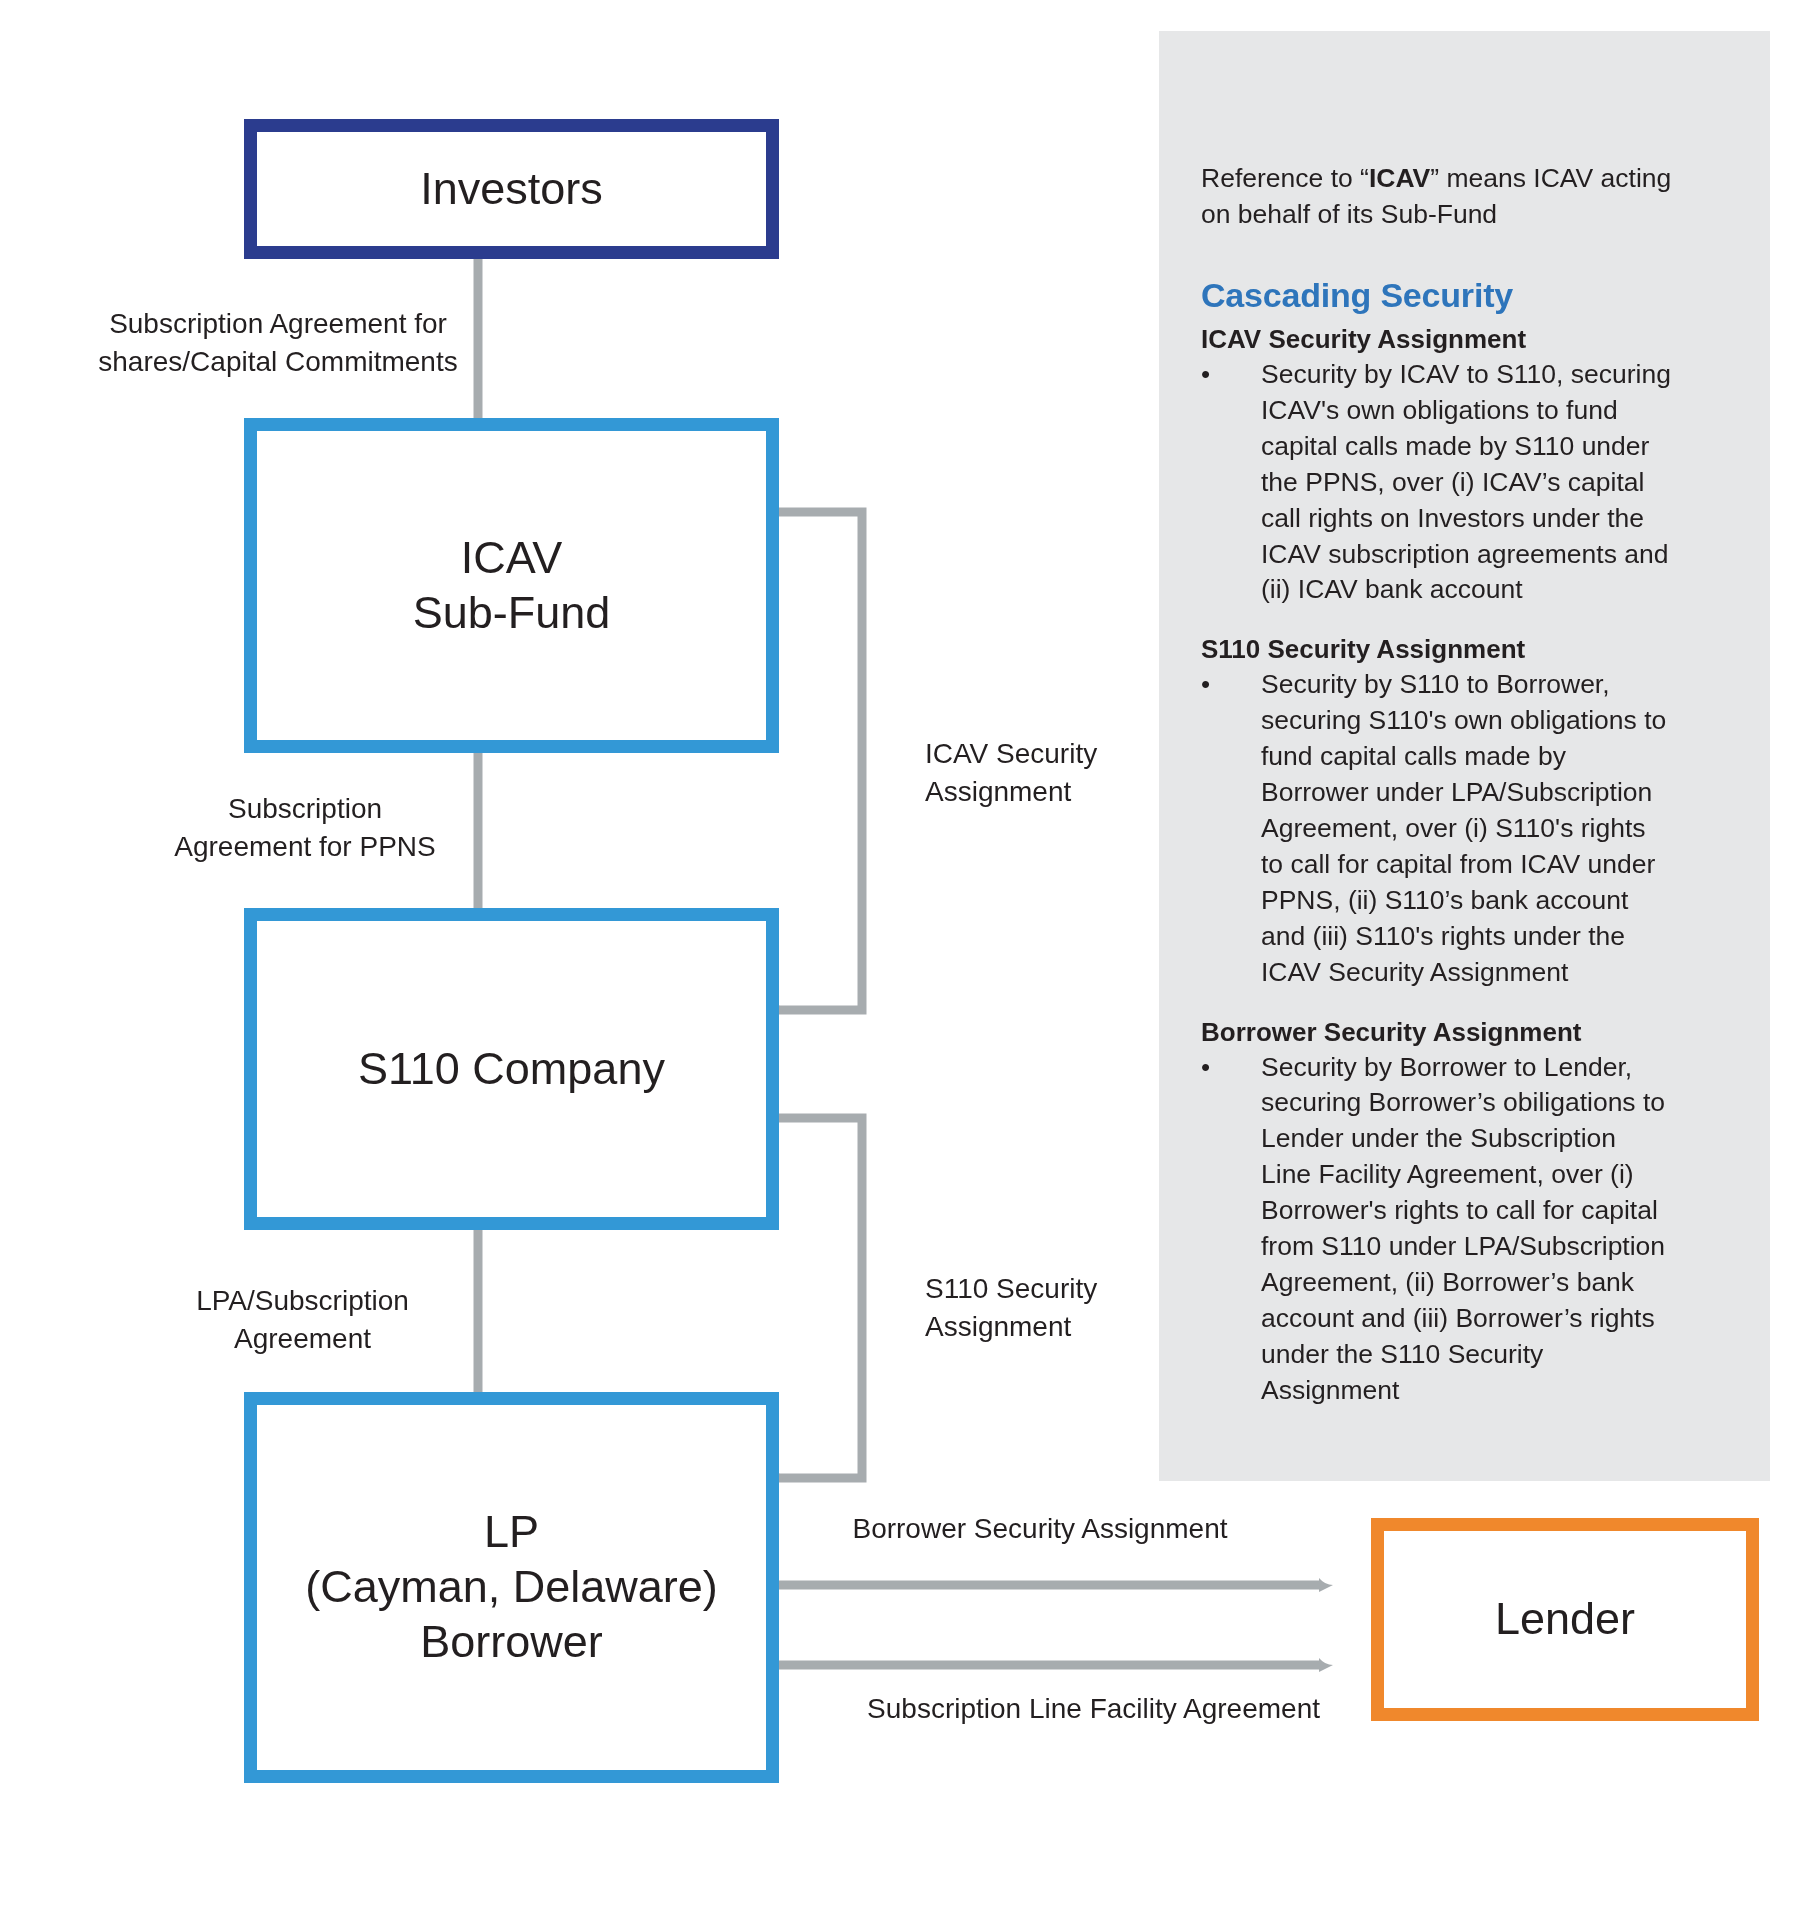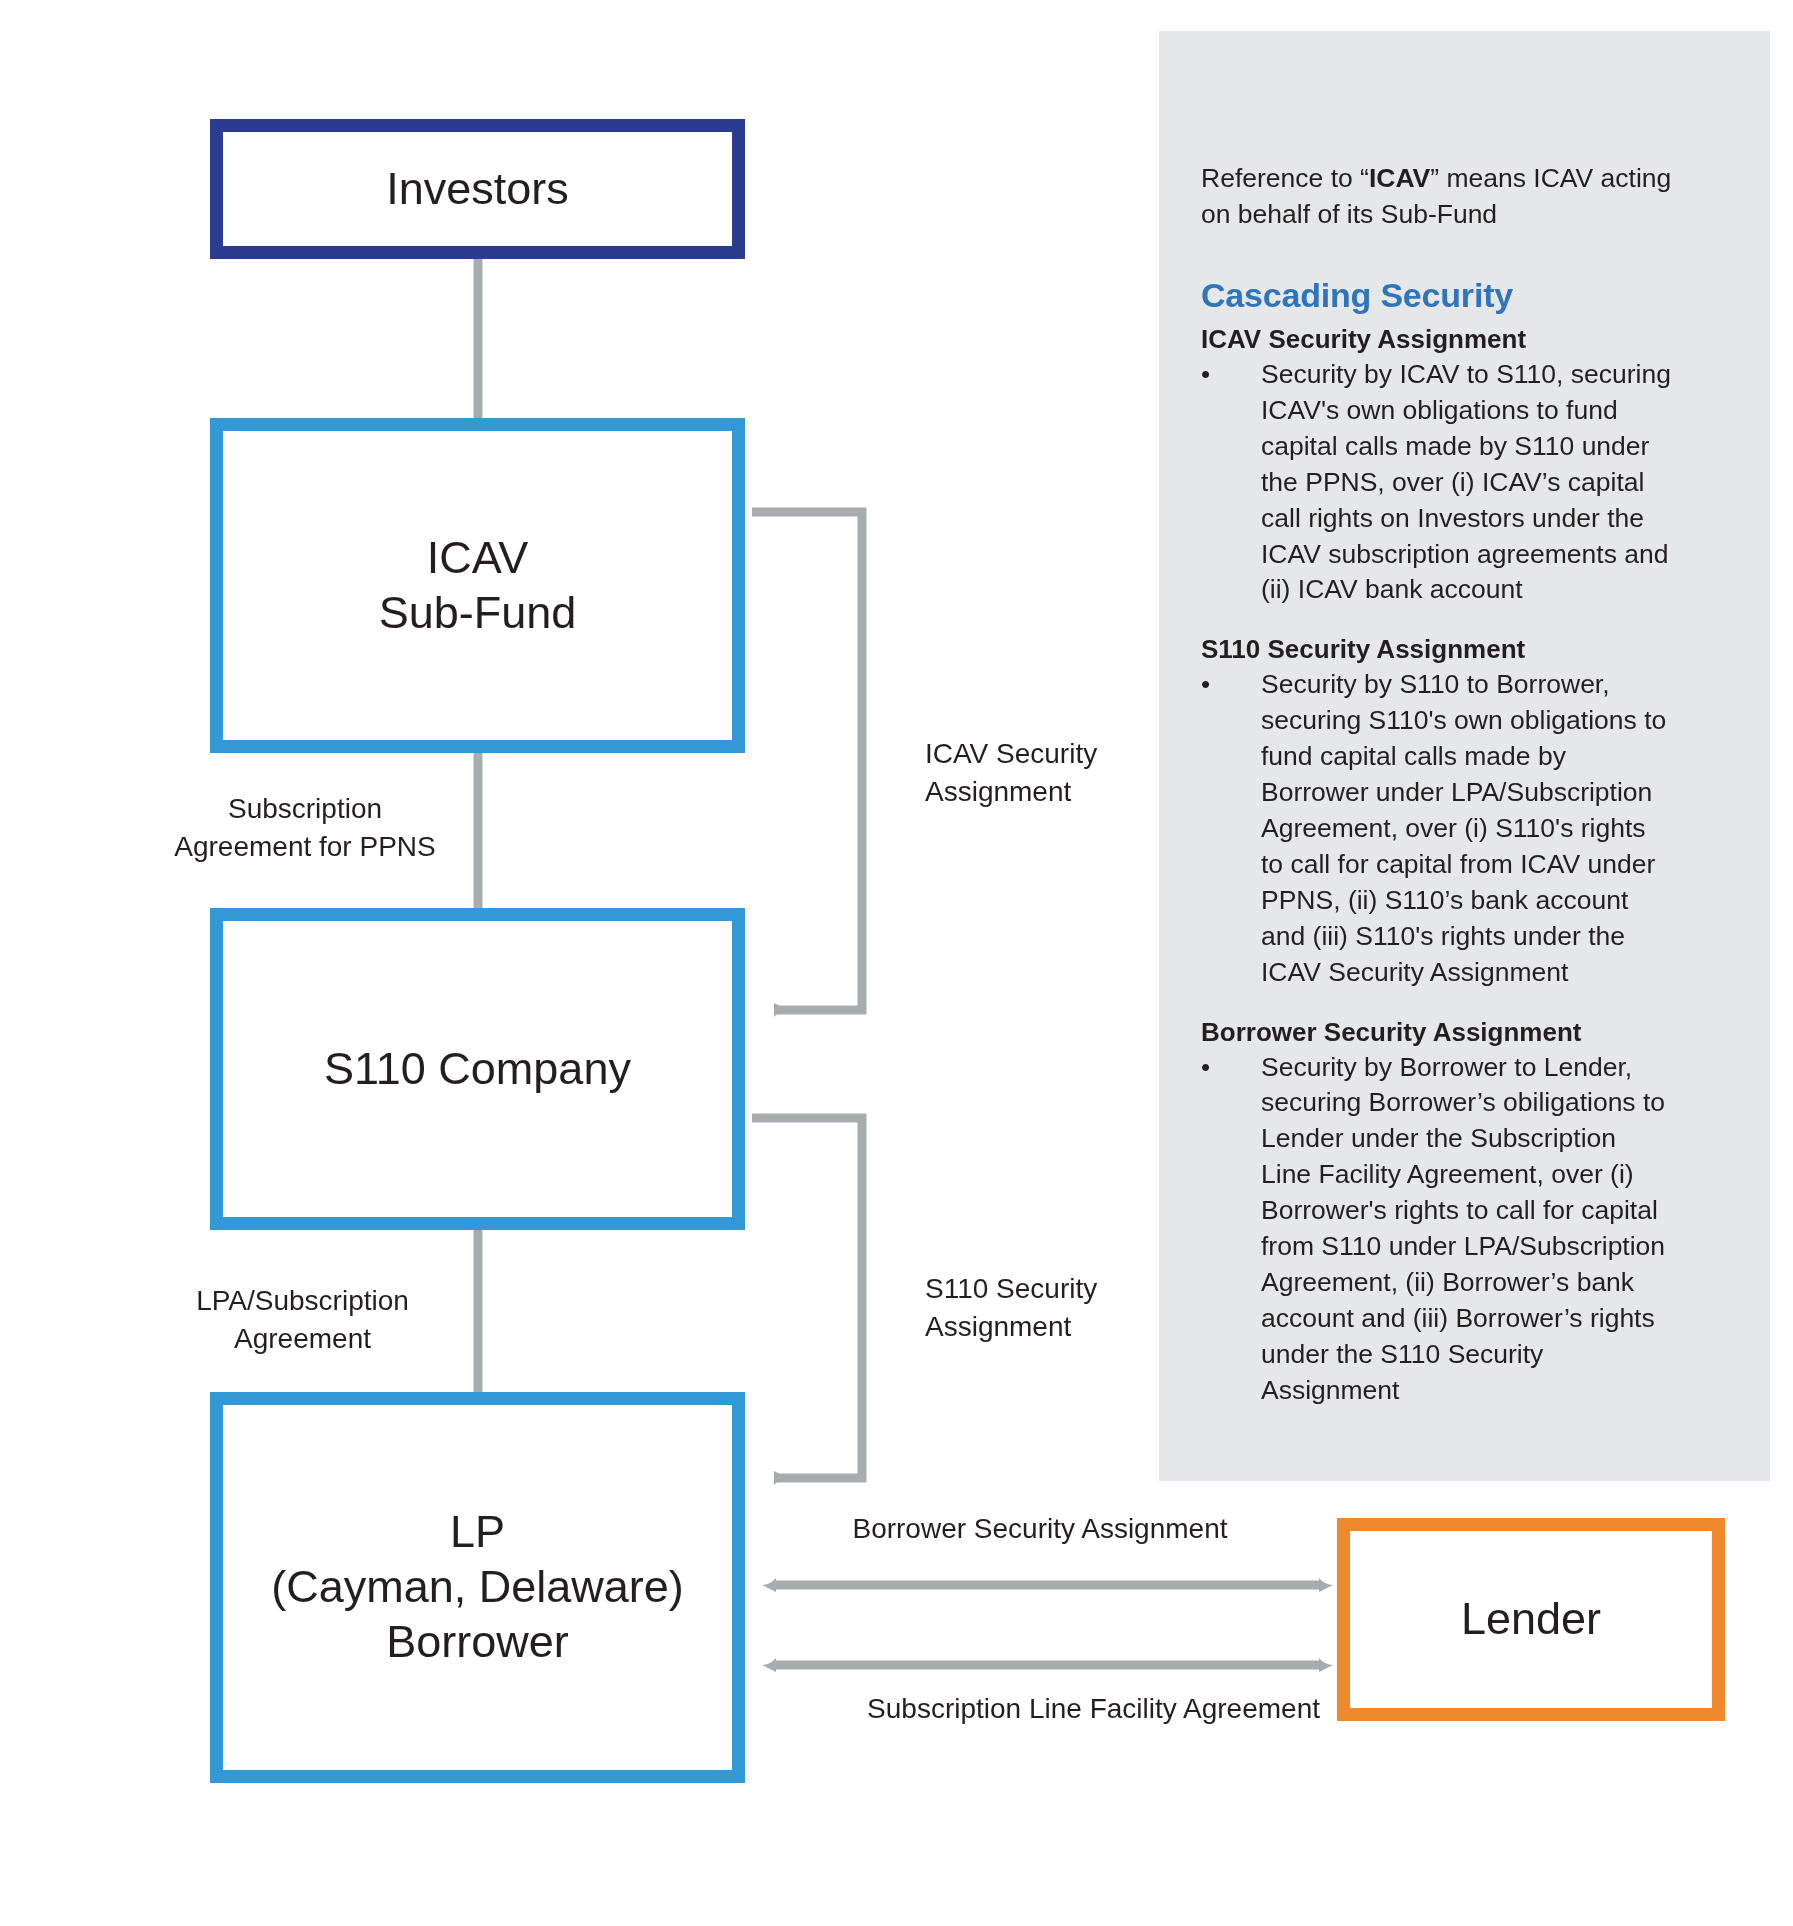--- a/index.html
+++ b/index.html
@@ -28,20 +28,21 @@
   
   .ebox {
     position: absolute;
     box-sizing: border-box;
     background: #ffffff;
     display: flex;
     align-items: center;
     text-align: center;
     line-height: 1.22;
     white-space: pre-line;
+    margin-left: 34px;
   }
   .ebox .ebox-label {
     display: block;
     width: 100%;
     white-space: pre-line;
   }
   #box-investors {
     left: 210px; top: 119px; width: 535px; height: 140px;
     border: 13px solid #2b3c8e;
     font-size: 45px;
@@ -178,20 +179,22 @@
   <div class="ebox" id="box-lp">
     <span class="ebox-label">LP
 (Cayman, Delaware)
 Borrower</span>
   </div>
 
   <div class="ebox" id="box-lender">
     <span class="ebox-label">Lender</span>
   </div>
 
+  <div class="edge-label" id="lbl-sub-shares">Subscription Agreement for
+shares/Capital Commitments</div>
 
   <div class="edge-label" id="lbl-sub-ppns">Subscription
 Agreement for PPNS</div>
 
   <div class="edge-label" id="lbl-lpa">LPA/Subscription
 Agreement</div>
 
   <div class="edge-label" id="lbl-icav-sec">ICAV Security
 Assignment</div>
 

